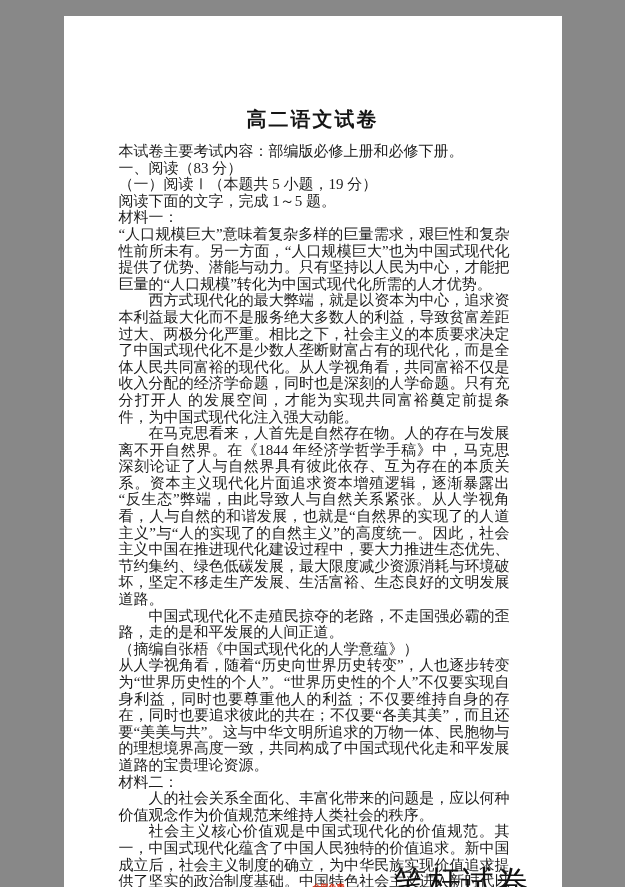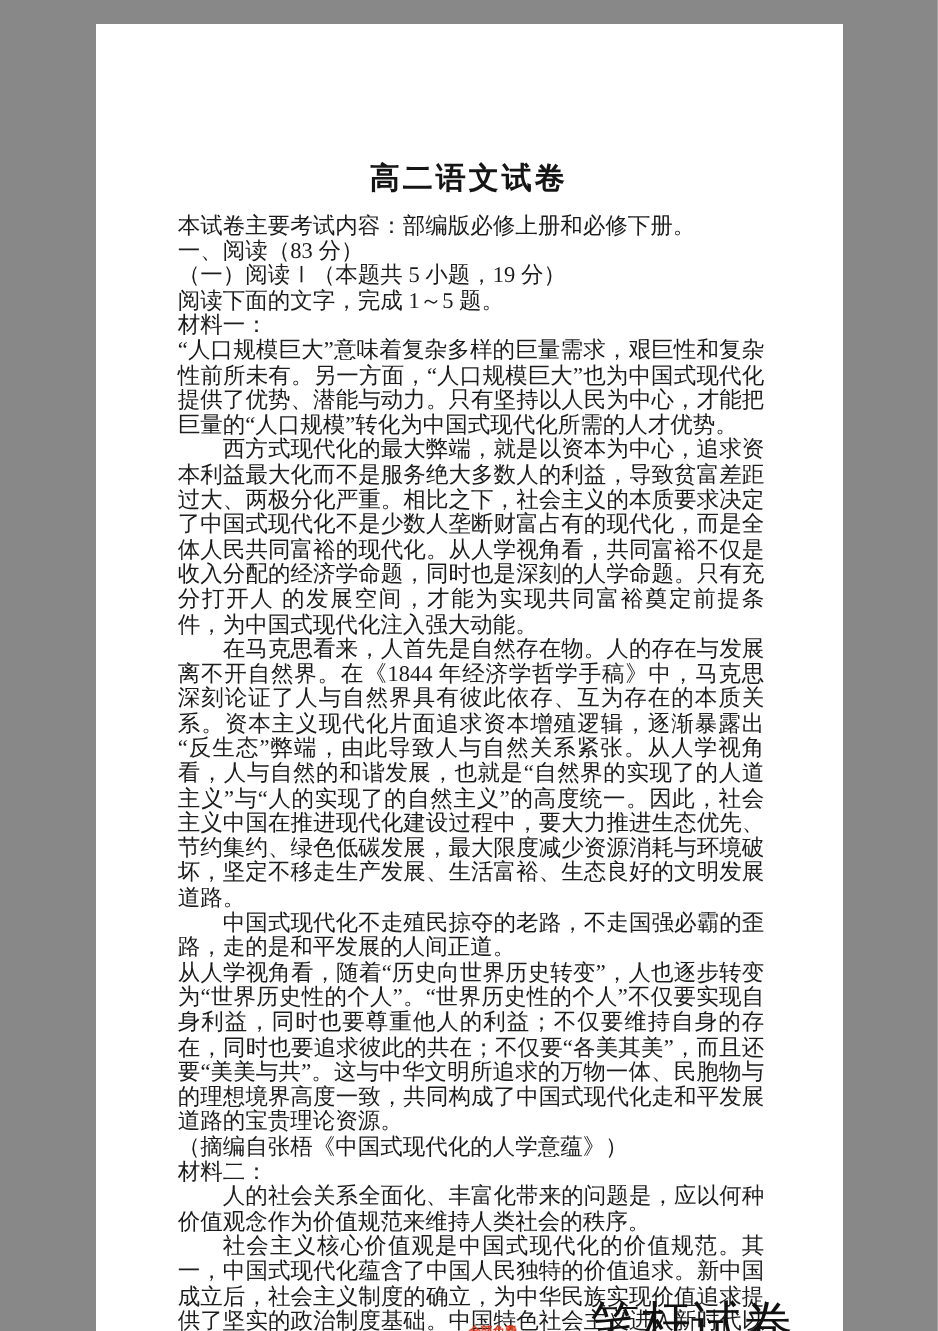--- a/index.html
+++ b/index.html
@@ -80,22 +80,22 @@
   <div class="content">
     <p>本试卷主要考试内容：部编版必修上册和必修下册。</p>
     <p>一、阅读（83 分）</p>
     <p>（一）阅读Ⅰ（本题共 5 小题，19 分）</p>
     <p>阅读下面的文字，完成 1～5 题。</p>
     <p>材料一：</p>
     <p>“人口规模巨大”意味着复杂多样的巨量需求，艰巨性和复杂性前所未有。另一方面，“人口规模巨大”也为中国式现代化提供了优势、潜能与动力。只有坚持以人民为中心，才能把巨量的“人口规模”转化为中国式现代化所需的人才优势。</p>
     <p class="indent">西方式现代化的最大弊端，就是以资本为中心，追求资本利益最大化而不是服务绝大多数人的利益，导致贫富差距过大、两极分化严重。相比之下，社会主义的本质要求决定了中国式现代化不是少数人垄断财富占有的现代化，而是全体人民共同富裕的现代化。从人学视角看，共同富裕不仅是收入分配的经济学命题，同时也是深刻的人学命题。只有充分打开人 的发展空间，才能为实现共同富裕奠定前提条件，为中国式现代化注入强大动能。</p>
     <p class="indent">在马克思看来，人首先是自然存在物。人的存在与发展离不开自然界。在《1844 年经济学哲学手稿》中，马克思深刻论证了人与自然界具有彼此依存、互为存在的本质关系。资本主义现代化片面追求资本增殖逻辑，逐渐暴露出“反生态”弊端，由此导致人与自然关系紧张。从人学视角看，人与自然的和谐发展，也就是“自然界的实现了的人道主义”与“人的实现了的自然主义”的高度统一。因此，社会主义中国在推进现代化建设过程中，要大力推进生态优先、节约集约、绿色低碳发展，最大限度减少资源消耗与环境破坏，坚定不移走生产发展、生活富裕、生态良好的文明发展道路。</p>
     <p class="indent">中国式现代化不走殖民掠夺的老路，不走国强必霸的歪路，走的是和平发展的人间正道。</p>
+    <p>（摘编自张梧《中国式现代化的人学意蕴》）</p>
     <p>从人学视角看，随着“历史向世界历史转变”，人也逐步转变为“世界历史性的个人”。“世界历史性的个人”不仅要实现自身利益，同时也要尊重他人的利益；不仅要维持自身的存在，同时也要追求彼此的共在；不仅要“各美其美”，而且还要“美美与共”。这与中华文明所追求的万物一体、民胞物与的理想境界高度一致，共同构成了中国式现代化走和平发展道路的宝贵理论资源。</p>
-    <p>（摘编自张梧《中国式现代化的人学意蕴》）</p>
     <p>材料二：</p>
     <p class="indent">人的社会关系全面化、丰富化带来的问题是，应以何种价值观念作为价值规范来维持人类社会的秩序。</p>
     <p class="indent">社会主义核心价值观是中国式现代化的价值规范。其一，中国式现代化蕴含了中国人民独特的价值追求。新中国成立后，社会主义制度的确立，为中华民族实现价值追求提供了坚实的政治制度基础。中国特色社会主义进入新时代以来，中国共产党根据新的时代特点和实践要求将中国式现代化的价值观概括为“社会主义核心价值观”。其二，社会主义核心价值观以涵盖不同层面主体的价值观念为依据进行建构。从现实的人出发透视人的价值系统，首先应看到的是现实的人展现的个人、群体、国家、类的层级主体样态以及经济、政治、文化、社会、生态等多元价值维度，这也说明了只有坚持系统观念将人看成一个多层面的价值主体系统，才能达成对人类意义世界的合理把握。其三，不同于社会主义核心价值观的西方价值观念对人进行原子化理解造成了主体间的广泛冲突和社会失序。西方式现代化筹划了“自由”“平等”“人权”等西方价值规范。然而，这些原本指向人类美好生活愿景的价值观念却因遵循资本的抽象同一性逻辑而在现代化实践中异化为极端的个人主义道德。</p>
     <p class="indent">“全人类共同价值”是基于经济全球化的基本事实，反映人类共同利益和维系世界普遍性交往的共同价值准则。早期资产阶级在开拓世界市场的同时，将其奉行的价值观转化为“普世价值”推销至全世界，试图按自</p>
   </div>
 
   <div class="watermark">
     <div class="wm-top">
       <span class="wm-free">全部免费</span>
       <span class="wm-brand">笔杆试卷</span>

